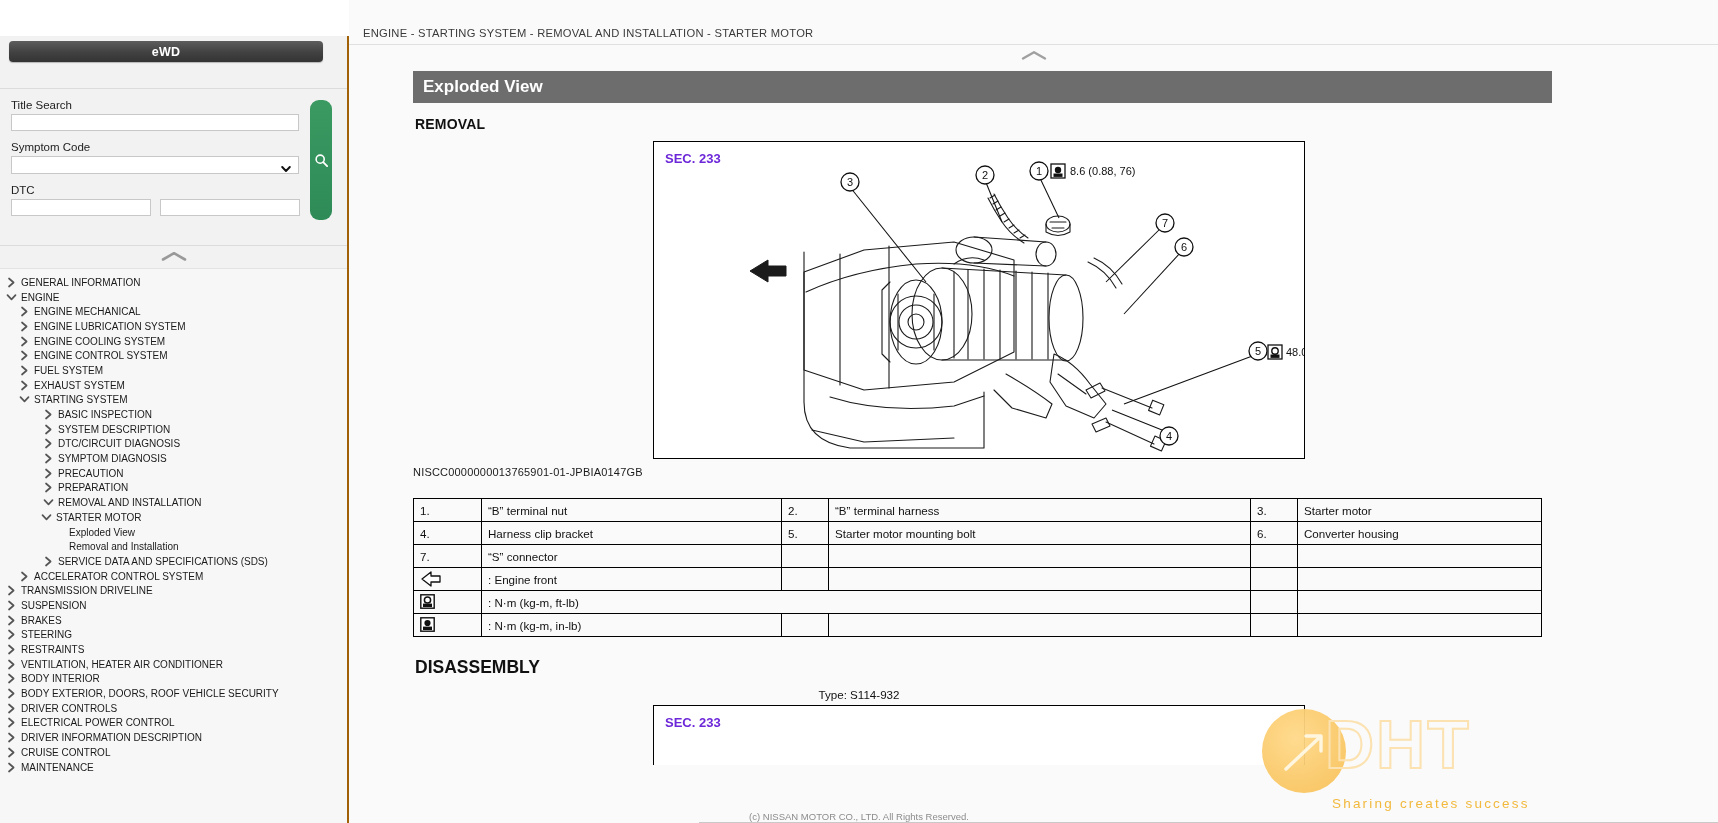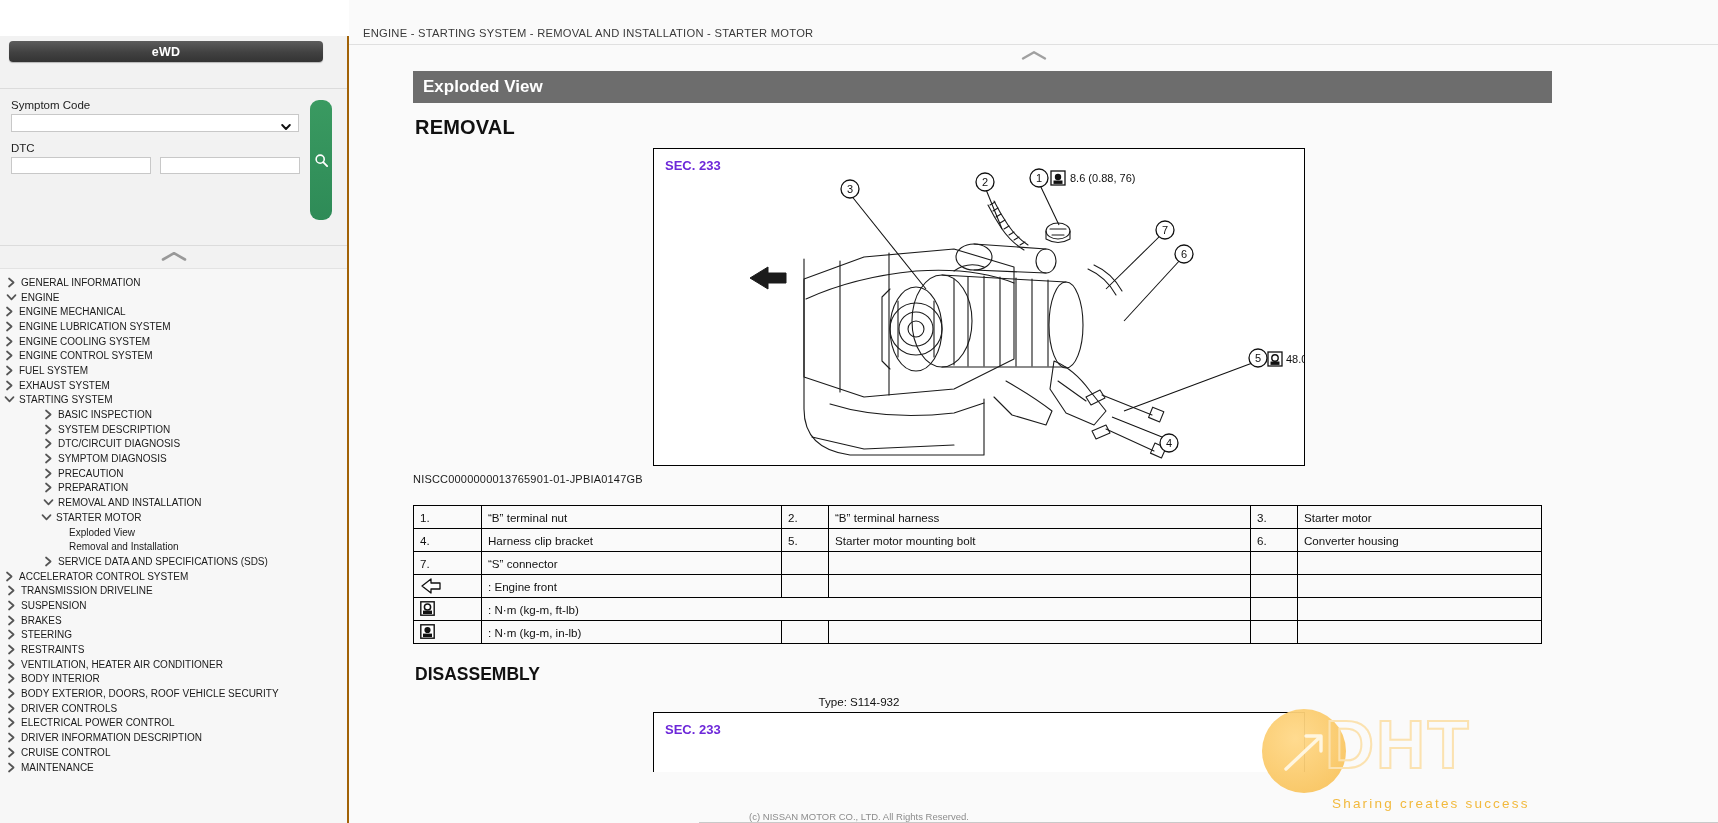--- a/index.html
+++ b/index.html
@@ -102,21 +102,21 @@
     padding-left: 4px;
   }
   .tnode .arrow {
     width: 14px; min-width:14px; height: 12px;
     display: flex; align-items: center; justify-content: center;
     color: #555;
   }
   .tnode .arrow svg { display:block; }
   .tnode .tlabel { padding-left: 3px; }
   .lvl0 { padding-left: 4px; }
-  .lvl1 { padding-left: 2px; }
+  .lvl1 { padding-left: 17px; }
   .lvl2 { padding-left: 41px; }
   .lvl3 { padding-left: 39px; }
   .lvl4 { padding-left: 52px; }
   .leaf .arrow { visibility: hidden; }
 
   
   #main {
     flex: 1; height: 823px;
     background: #fafafa;
     position: relative;
@@ -139,21 +139,21 @@
   .section-hdr {
     background: #6d6d6d;
     color: #fff;
     font-size: 17px;
     font-weight: bold;
     padding: 6px 0 6px 10px;
     width: 1139px;
     margin-top: 4px;
   }
   .h-removal {
-    font-size: 20px;
+    font-size: 14px;
     font-weight: bold;
     color: #111;
     margin: 13px 0 9px 2px;
     letter-spacing: .2px;
   }
   .diagram-frame {
     width: 652px; height: 318px;
     border: 1px solid #000;
     margin-left: 240px;
     background: #fff;
@@ -248,20 +248,24 @@
 <div id="app">
 
   <div id="sidebar">
 
     <div class="ewd-bar">
       <span>eWD</span>
     </div>
 
     <div class="search-panel">
 
+      <div class="fld-row">
+        <div class="fld-label">Title Search</div>
+        <div class="txtbox"></div>
+      </div>
 
       <div class="fld-row">
         <div class="fld-label">Symptom Code</div>
         <div class="selbox">
           <span class="chev">
             <svg width="10" height="10" viewBox="0 0 10 10">
                 <path d="M1.2 3 L5 7 L8.8 3" stroke="#111" stroke-width="1.9" fill="none" stroke-linecap="round" stroke-linejoin="round"></path>
               </svg>
           </span>
         </div>

